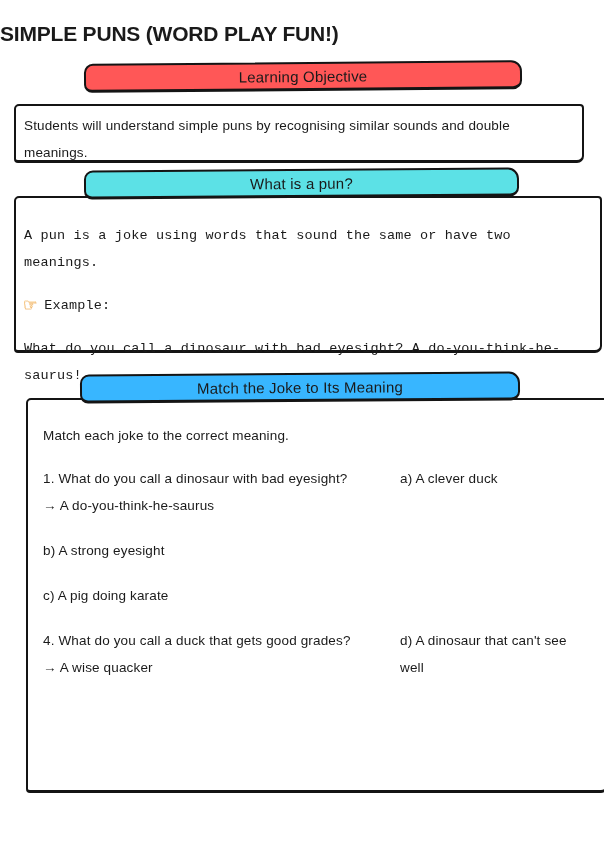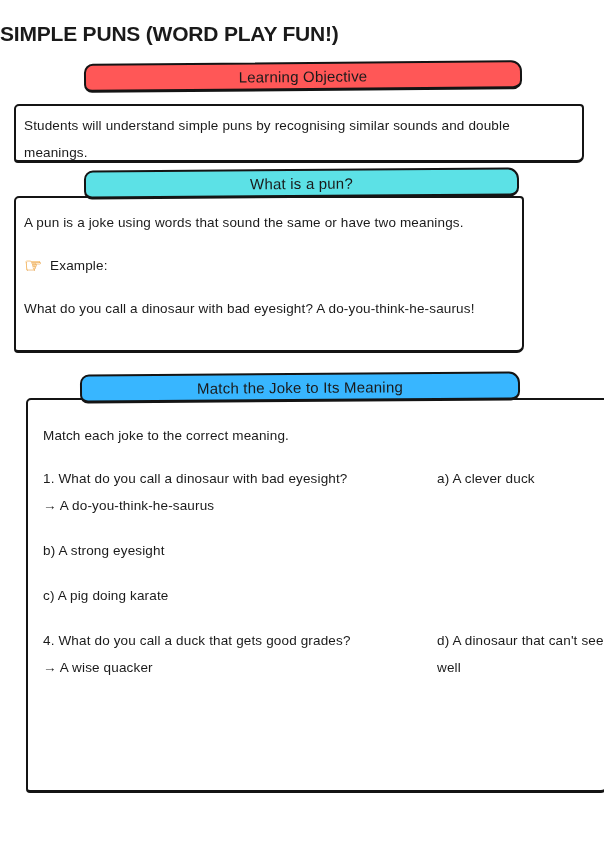--- a/index.html
+++ b/index.html
@@ -41,39 +41,39 @@
     background: #ffffff;
     border: 2px solid #141414;
     border-bottom-width: 3px;
     border-radius: 5px 4px 7px 4px;
     z-index: 1;
     font-size: 13.5px;
     line-height: 27px;
     letter-spacing: 0.15px;
   }
   .box1 { left: 14px; top: 88px;  width: 570px; height: 59px;  padding: 6px 10px 0 8px; margin-top: 16px; }
-  .box2 { left: 14px; top: 196px; width: 510px; height: 157px; padding: 11px 10px 0 8px; }
+  .box2 { left: 14px; top: 196px; width: 588px; height: 157px; padding: 24px 10px 0 8px; font-family: Liberation Mono, monospace; }
   .box3 { left: 10px; top: 398px; width: 582px; height: 395px; padding: 22px 16px 0 15px; margin-left: 16px; }
 
   .box p { margin: 0 0 16px 0; }
 
   .example-line { display: flex; align-items: center; gap: 8px; }
   .point-icon {
     color: #f5a733;
     font-size: 20px;
     line-height: 27px;
     text-shadow: 0.5px 0.5px 0 #e08a1e;
   }
 
   .instruction { margin-bottom: 18px; }
 
   .pair-row {
     display: grid;
     grid-template-columns: 312px 182px;
-    column-gap: 82px;
+    column-gap: 45px;
     margin-bottom: 18px;
   }
   .pair-row p { margin: 0; }
 </style>
 </head>
 <body>
 
 <div>
 
   <h1 class="title">SIMPLE PUNS (WORD PLAY FUN!)</h1>

